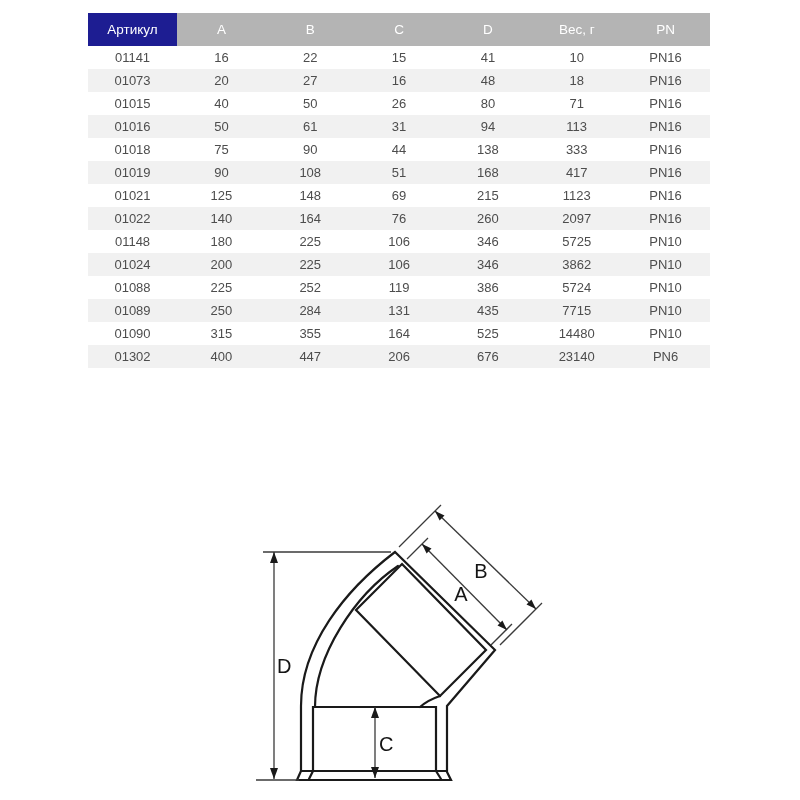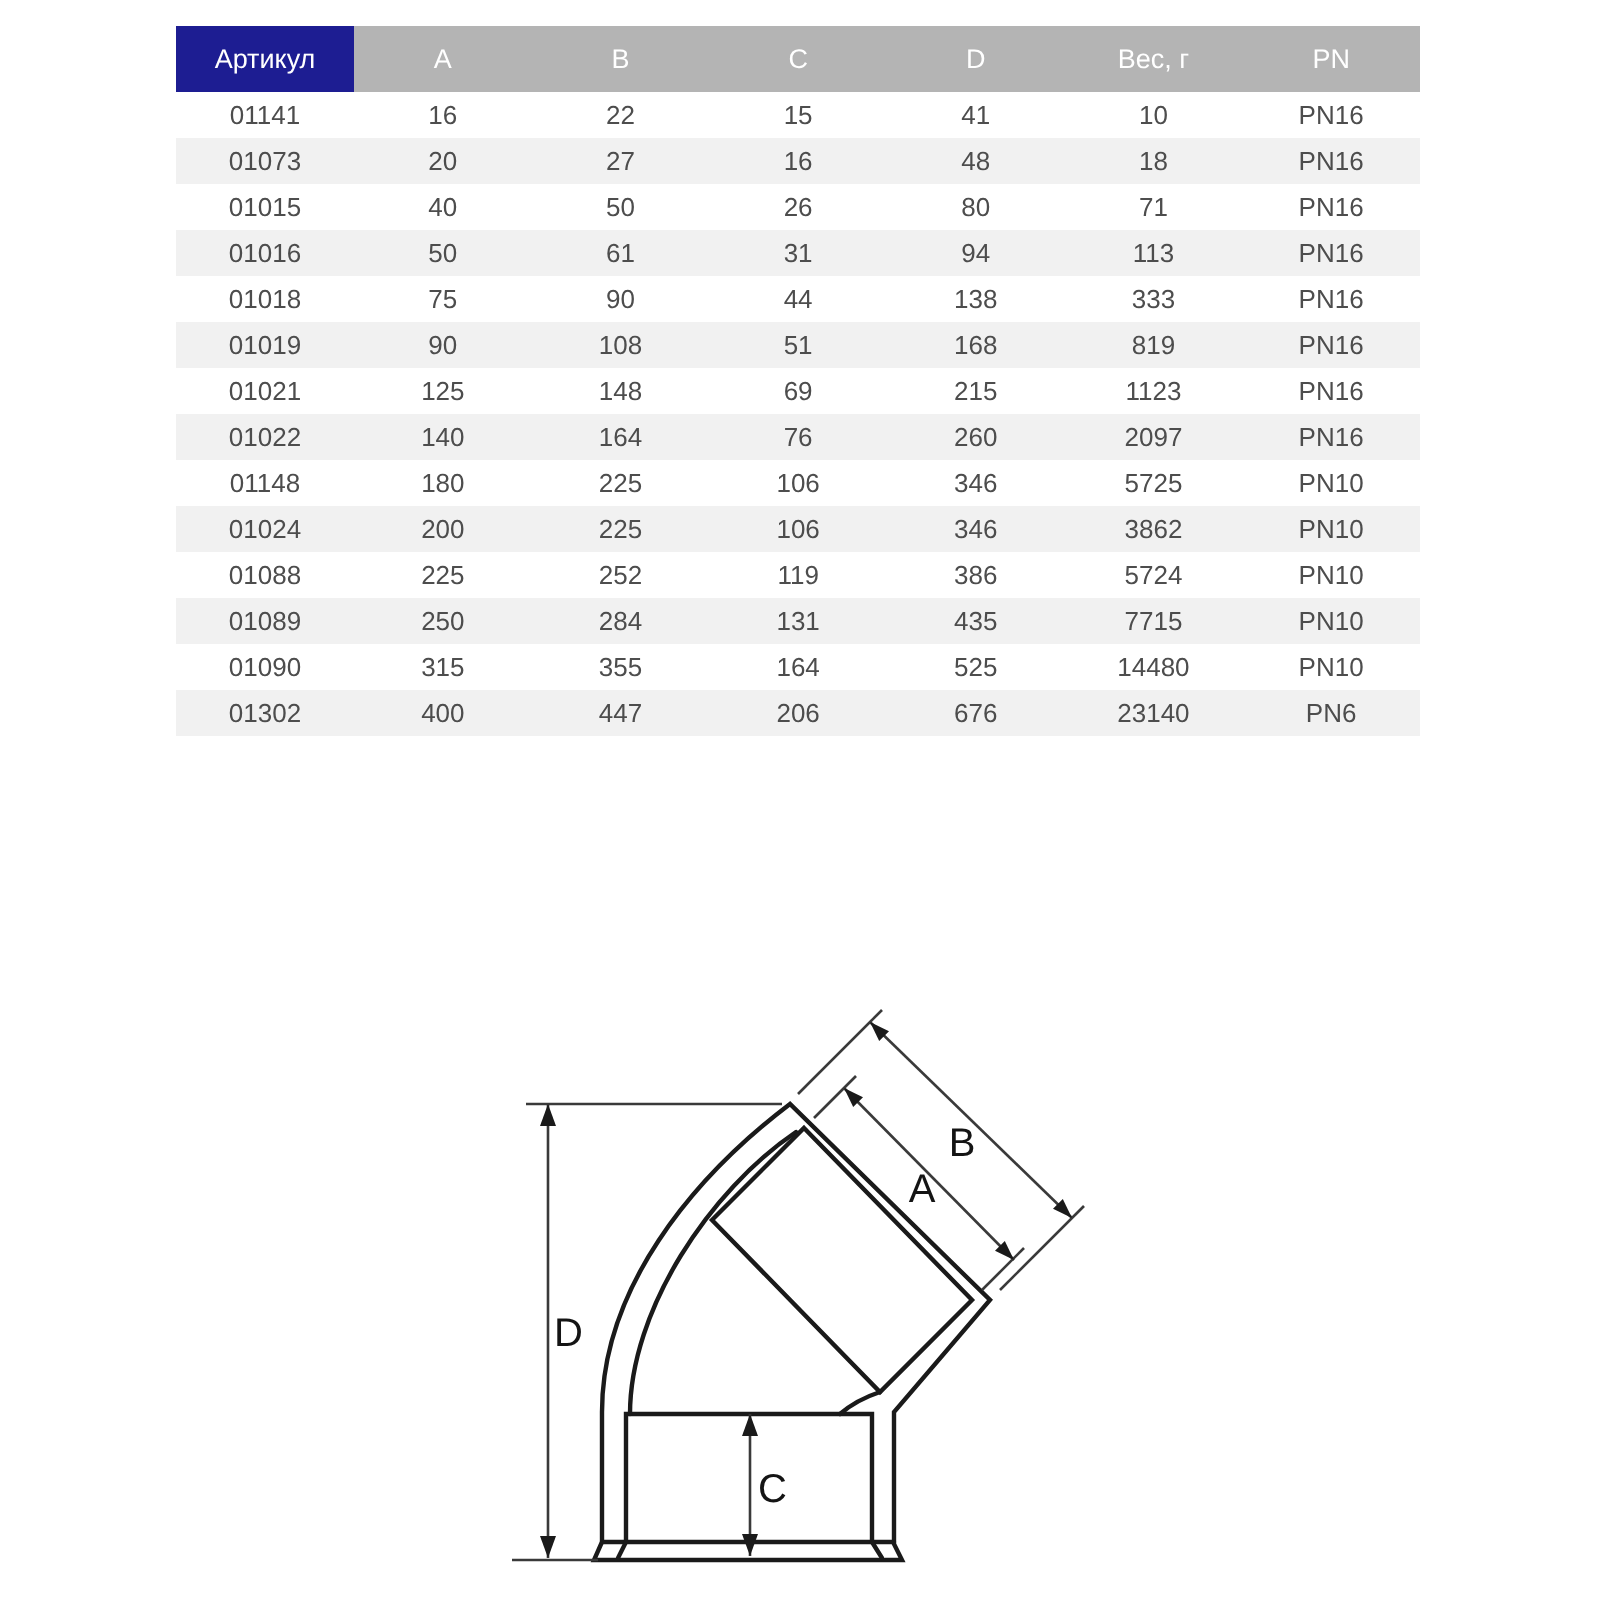--- a/index.html
+++ b/index.html
@@ -93,21 +93,21 @@
         <td>138</td>
         <td>333</td>
         <td>PN16</td>
       </tr>
       <tr>
         <td>01019</td>
         <td>90</td>
         <td>108</td>
         <td>51</td>
         <td>168</td>
-        <td>819</td>
+        <td>417</td>
         <td>PN16</td>
       </tr>
       <tr>
         <td>01021</td>
         <td>125</td>
         <td>148</td>
         <td>69</td>
         <td>215</td>
         <td>1123</td>
         <td>PN16</td>

